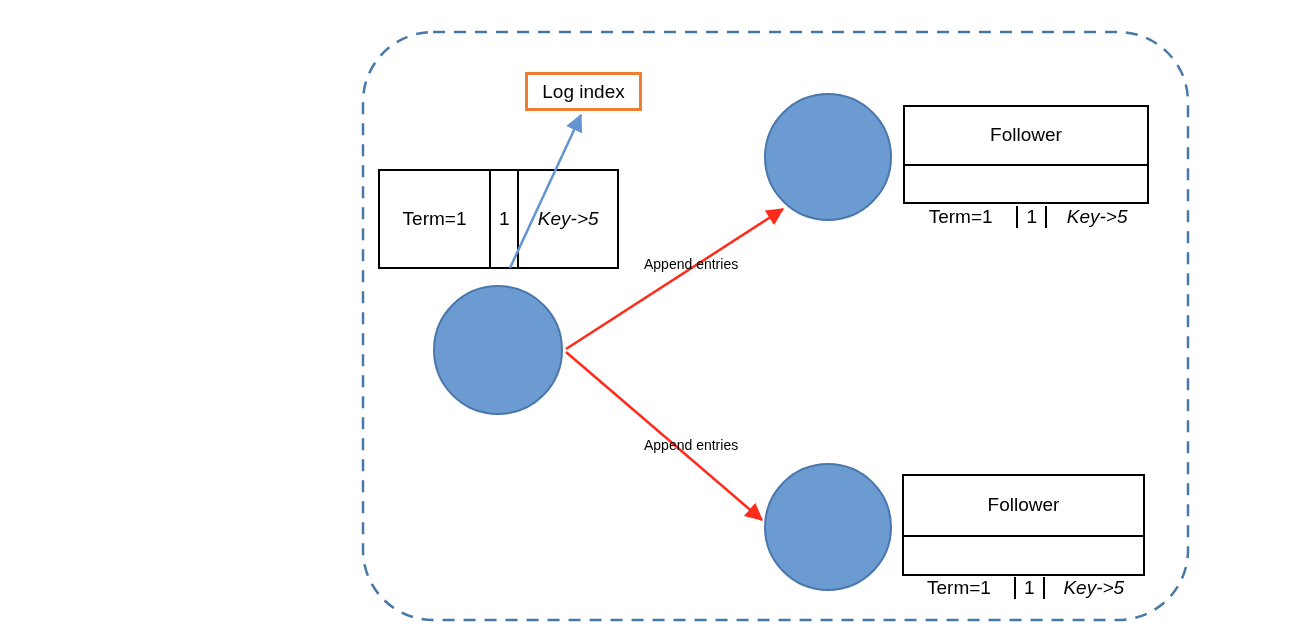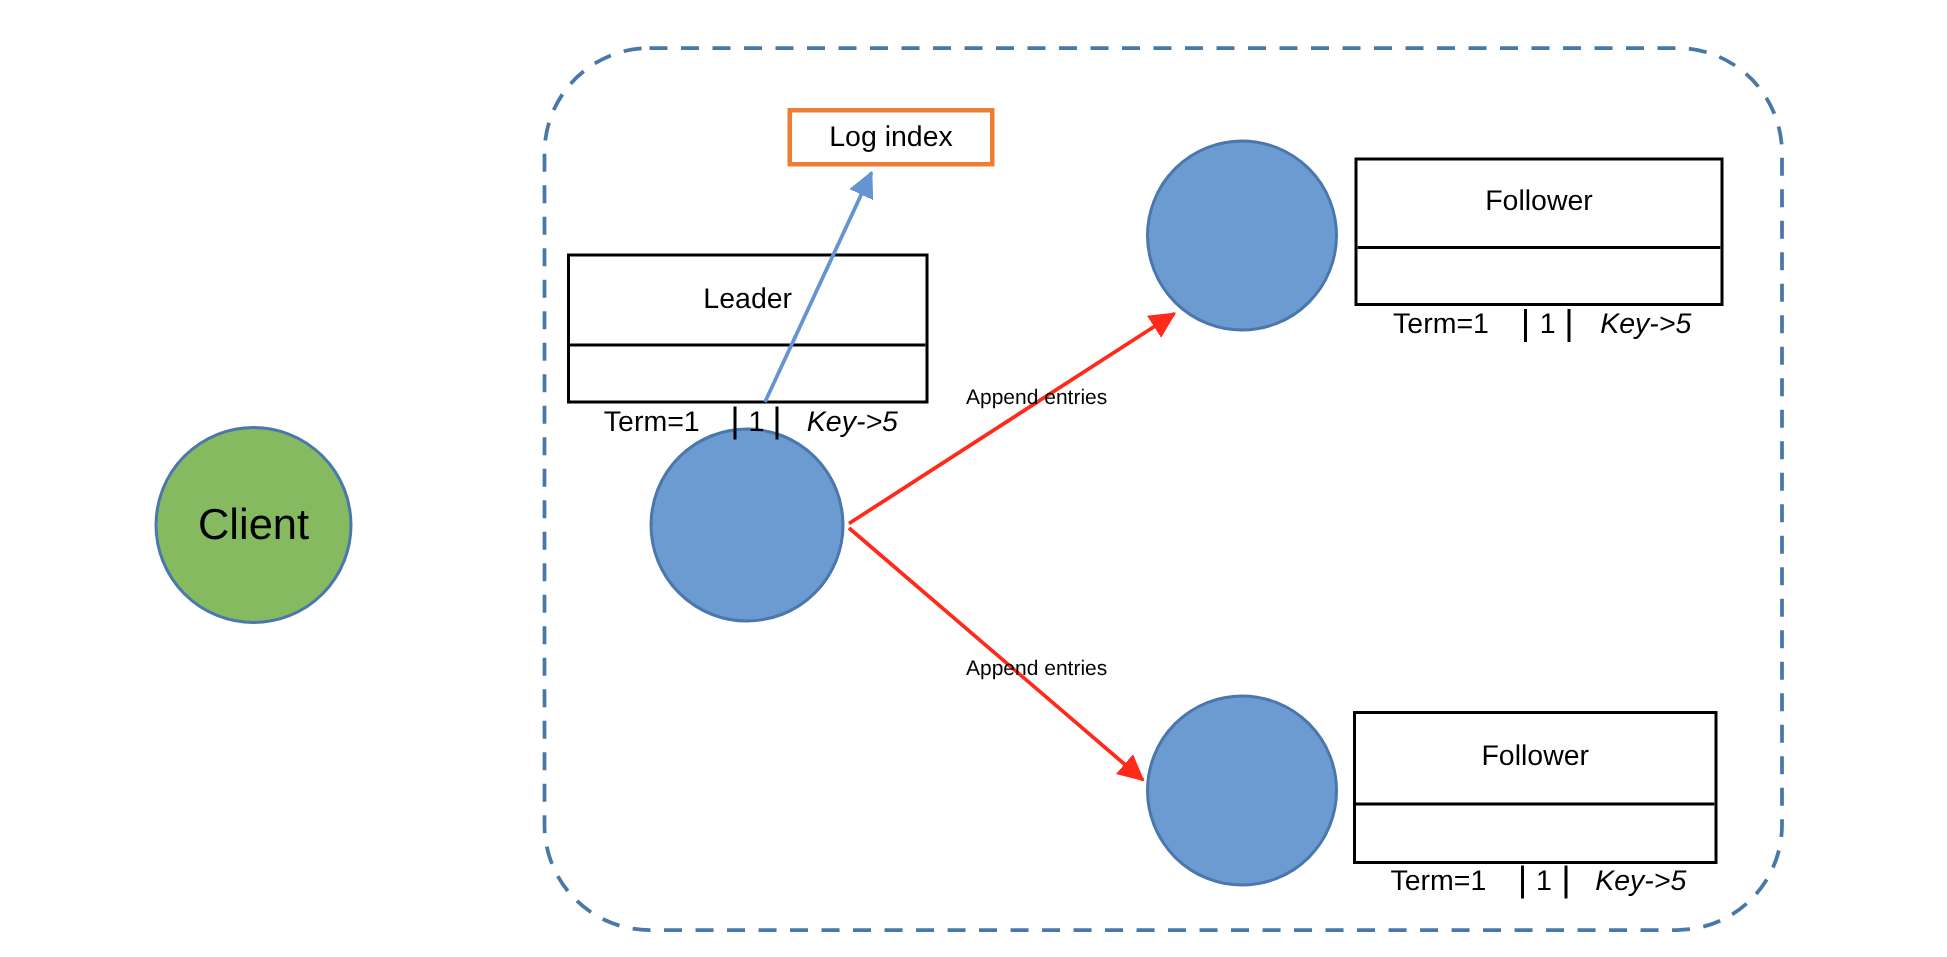--- a/index.html
+++ b/index.html
@@ -83,21 +83,21 @@
   .cell-idx  { flex: 0 0 12%; }
   .cell-kv   { flex: 1 1 auto; font-style: italic; }
 
   .tbl-leader          { left: 378px; top: 169px; width: 241px; height: 100px; }
   .tbl-follower-top    { left: 903px; top: 105px; width: 246px; height: 99px; }
   .tbl-follower-bottom { left: 902px; top: 474px; width: 243px; height: 102px; }
 
   .log-index-box {
     position: absolute;
     left: 525px; top: 72px;
-    width: 138px; height: 39px;
+    width: 117px; height: 39px;
     border: 3px solid var(--log-index-border);
     background: var(--background);
     display: flex;
     align-items: center;
     justify-content: center;
     font-size: 19px;
     z-index: 2;
   }
   .edge-label {
     position: absolute;
@@ -106,35 +106,31 @@
     z-index: 4;
   }
   .edge-label-top    { left: 644px; top: 256px; }
   .edge-label-bottom { left: 644px; top: 437px; }
 </style>
 </head>
 <body>
 
 <div class="canvas">
 
-  <div class="node node-client">
-    <span>Client</span>
-  </div>
 
   <div class="node node-leader"></div>
 
   <div class="node node-follower-top"></div>
   <div class="node node-follower-bottom"></div>
 
   <div class="log-index-box">
     <span>Log index</span>
   </div>
 
   <div class="node-table tbl-leader">
-    <div class="tbl-header">Leader</div>
     <div class="tbl-row">
       <div class="cell cell-term">Term=1</div>
       <div class="cell cell-idx">1</div>
       <div class="cell cell-kv">Key-&gt;5</div>
     </div>
   </div>
 
   <div class="node-table tbl-follower-top">
     <div class="tbl-header">Follower</div>
     <div class="tbl-row">

